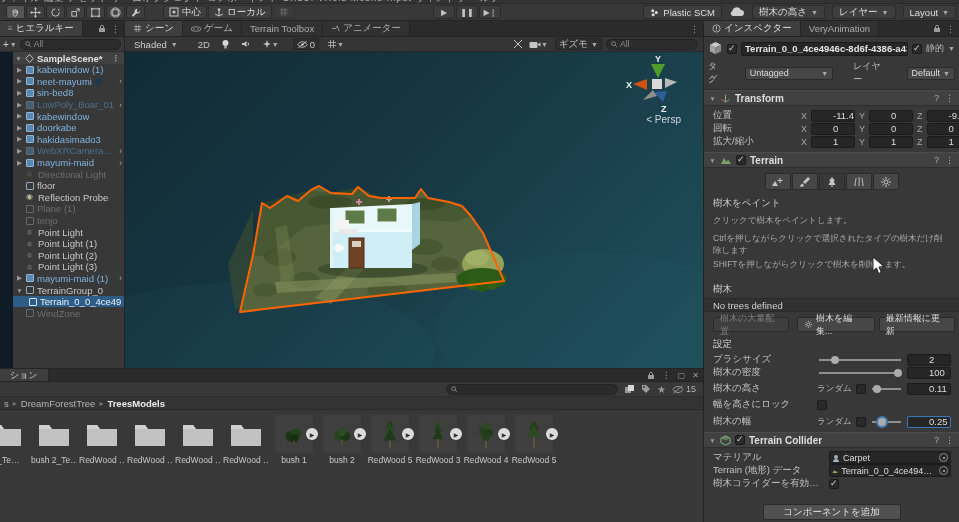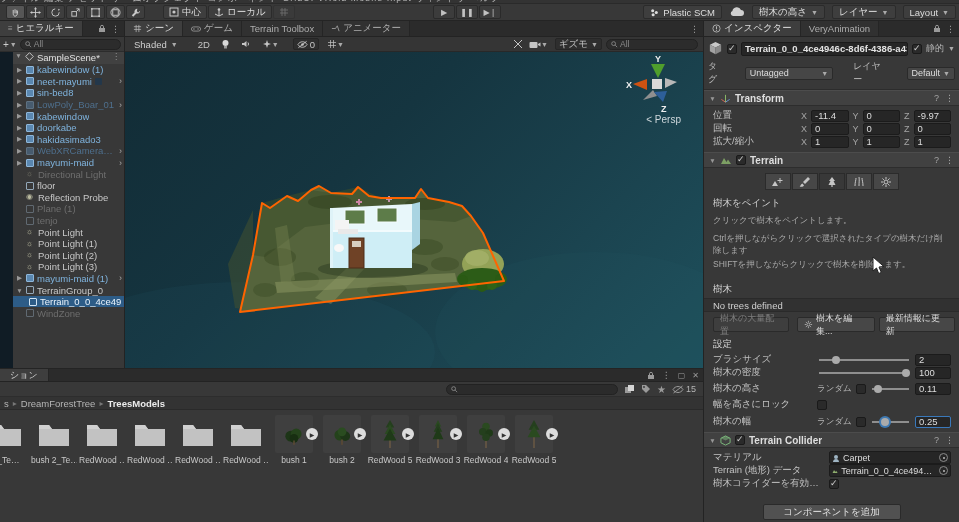--- a/index.html
+++ b/index.html
@@ -33,21 +33,21 @@
   .tab.active{background:#3e3e3e;color:#ddd}
   .striptools{margin-left:auto;display:flex;align-items:center;gap:5px;padding-right:4px;color:#9a9a9a;font-size:9px}
 
   
   .hierarchy{position:absolute;left:0;top:21px;width:125px;height:347px;background:#383838;border-right:1px solid #232323;display:flex;flex-direction:column}
   .hsearchrow{height:15px;display:flex;align-items:center;gap:3px;padding:0 3px;background:#383838;border-bottom:1px solid #2c2c2c}
   .plusbtn{font-size:10px;color:#ccc;display:flex;align-items:center;gap:1px}
   .searchbox{flex:1;height:11px;background:#2c2c2c;border:1px solid #222;border-radius:6px;display:flex;align-items:center;gap:2px;padding:0 4px;font-size:8.5px;color:#8a8a8a}
   .treewrap{flex:1;background:#101c25;position:relative;overflow:hidden}
   .treeinner{position:absolute;left:13px;top:0;right:0;bottom:0;background:#383838}
-  .scenehead{height:12px;background:#414141;display:flex;gap:3px;padding:0 2px;font-size:9.5px;font-weight:normal;color:#e2e2e2}
+  .scenehead{height:12px;background:#414141;display:flex;align-items:center;gap:3px;padding:0 2px;font-size:9.5px;font-weight:bold;color:#e2e2e2}
   .hrow{height:11.6px;display:flex;align-items:center;gap:3px;padding-left:3px}
   .hrow.sel{background:#2d5c87}
   .tw{width:7px;font-size:6.5px;color:#989898;text-align:center;flex:none}
   .ic{width:8px;height:8px;flex:none;border:1px solid #93a7b8;border-radius:1px}
   .ic.pf{background:#5a87b0;border-color:#8fb7da}
   .ic.dimmed{opacity:.45}
   .lgt{width:9px;flex:none;font-size:8px;color:#b9b99e;line-height:8px}
   .hl{font-size:9.5px;white-space:nowrap}
   .p{color:#7fb3dd}.pd{color:#4e6f8d}.n{color:#c8c8c8}.d{color:#6e6e6e}.selc{color:#eaf3fb}
   .ch{margin-left:auto;color:#a8a8a8;font-size:9px;padding-right:2px}
@@ -71,21 +71,21 @@
   .namefield{flex:1;height:14px;background:#262626;border:1px solid #1b1b1b;border-radius:2px;display:flex;align-items:center;padding:0 3px;font-size:9.5px;font-weight:bold;color:#e3e3e3;overflow:hidden;white-space:nowrap}
   .cb{width:10px;height:10px;background:#2a2a2a;border:1px solid #1a1a1a;border-radius:2px;position:relative;flex:none}
   .cb.on::after{content:"✓";position:absolute;left:0px;top:-2px;font-size:9px;color:#d0d0d0}
   .lbl9{font-size:9px;color:#b9b9b9}
   .dd{height:13px;background:#464646;border:1px solid #2a2a2a;border-radius:2px;display:flex;align-items:center;gap:3px;padding:0 4px;font-size:9px;color:#ddd}
   .chead{height:16px;background:#414141;border-top:1px solid #4c4c4c;border-bottom:1px solid #2d2d2d;display:flex;align-items:center;gap:4px;padding:0 5px;font-size:10px;font-weight:bold;color:#dedede}
   .chead .hico{margin-left:auto;display:flex;gap:6px;font-weight:normal;color:#a5a5a5;font-size:9px}
   .cprops{padding:3px 0 4px 0}
   .prow{display:flex;align-items:center;height:13px;padding:0 8px 0 9px;gap:4px;font-size:9.5px;color:#c3c3c3}
   .axl{font-size:9px;color:#a5a5a5;flex:none}
-  .vfield{flex:1;height:12px;background:#262626;border:1px solid #1b1b1b;border-radius:2px;display:flex;align-items:center;padding:0 3px;font-size:9.5px;color:#ddd;min-width:0}
+  .vfield{flex:1;height:12px;background:#262626;border:1px solid #1b1b1b;border-radius:2px;display:flex;align-items:center;padding:0 21px;font-size:9.5px;color:#ddd;min-width:0}
   .vfield.focus{border-color:#3a79bb}
   .plabel{width:84px;flex:none}
   .slabel{width:100px;flex:none}
   .ttools{display:flex;justify-content:center;gap:1px;padding:5px 0 4px 0}
   .ttool{width:26px;height:17px;background:#474747;border:1px solid #2b2b2b;display:flex;align-items:center;justify-content:center}
   .ttool.on{background:#383838}
   .helpbox{padding:3px 9px 4px 9px}
   .help1{font-size:9.5px;color:#cfcfcf;margin-bottom:5px}
   .helpl{font-size:8.5px;color:#a9a9a9;margin-bottom:6px}
   .seclbl{font-size:9.5px;color:#d6d6d6;padding:2px 9px;font-weight:normal}

